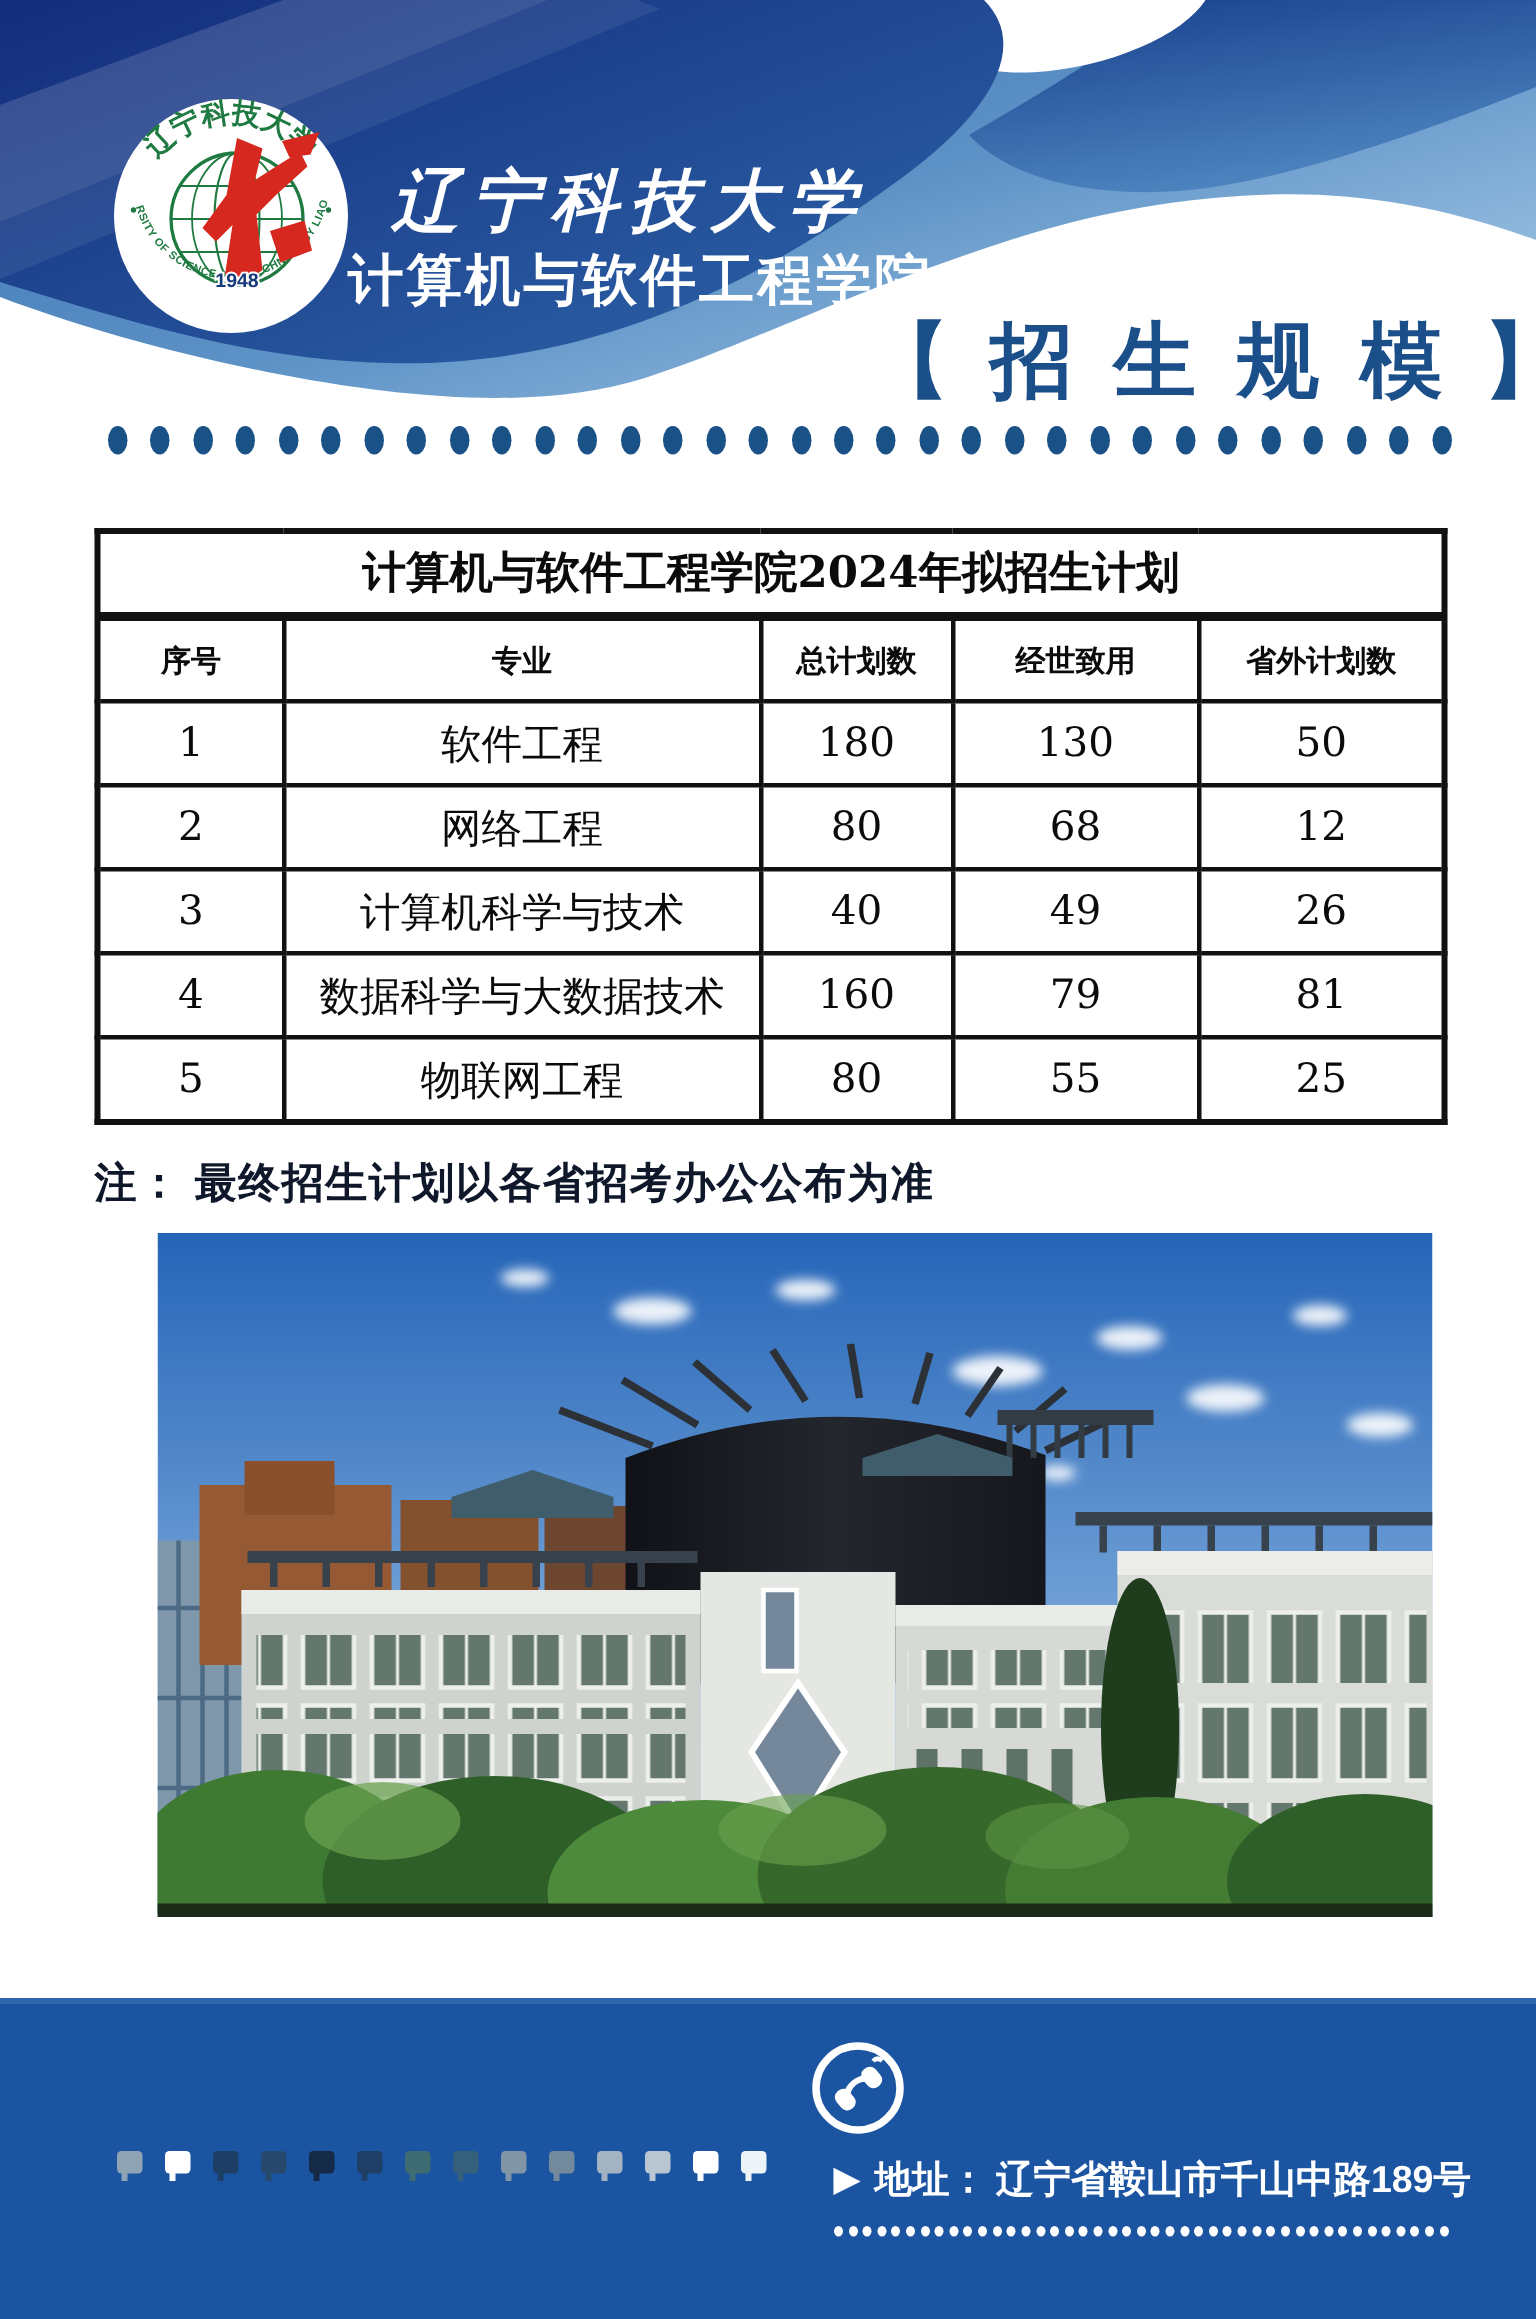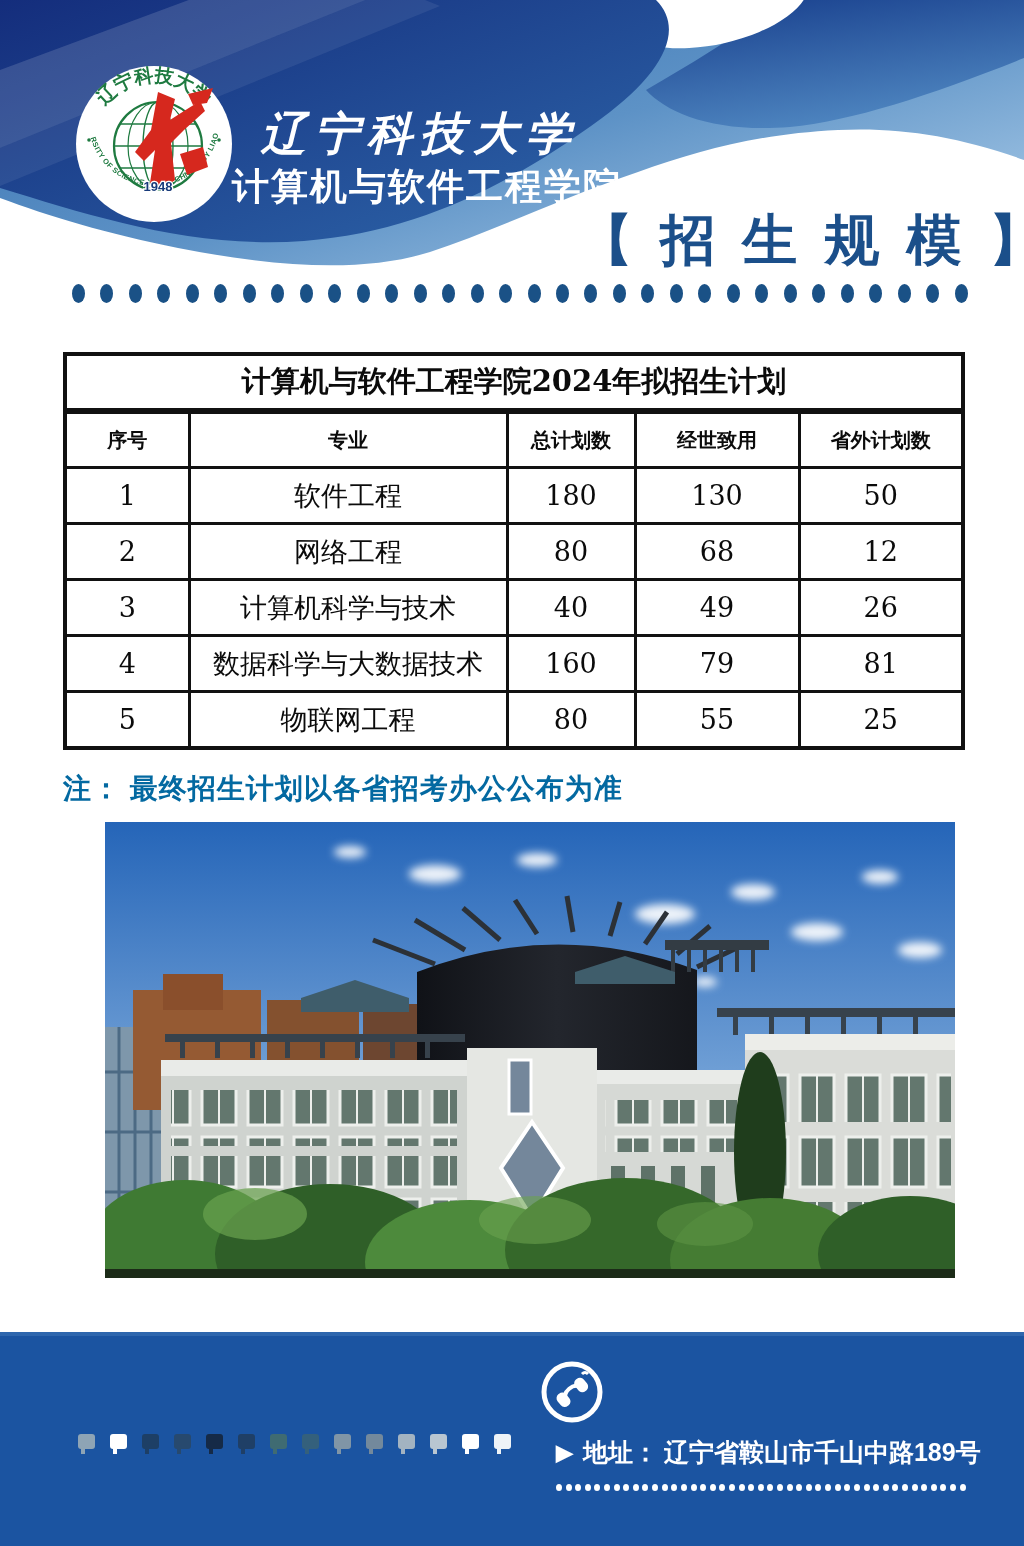--- a/index.html
+++ b/index.html
@@ -24,21 +24,21 @@
   .tbl-wrap{left:63px;top:352px;width:898px;}
   table.adm{border-collapse:collapse;width:898px;table-layout:fixed;
             font-family:"DejaVu Serif",serif;color:#0b0b0b;}
   table.adm td,table.adm th{border:3px solid var(--line);text-align:center;
             vertical-align:middle;padding:0;}
   table.adm{border:4px solid var(--line);}
   .t-title{height:52px;font-size:29px;font-weight:bold;border-bottom-width:6px !important;}
   .t-head th{height:52px;font-size:20px;font-weight:600;}
   .t-row td{height:53px;font-size:27px;}
   
-  .note{left:63px;top:770px;font-size:28px;font-weight:bold;color:#0369a1;
+  .note{left:63px;top:770px;font-size:28px;font-weight:bold;color:#0f172a;
         letter-spacing:1px;white-space:nowrap;}
   
   .photo{left:105px;top:822px;width:850px;height:456px;}
   
   .footer{left:0;top:1332px;width:1024px;height:214px;background:var(--footer-bg);
           border-top:4px solid #2e66ad;}
   .motto{position:absolute;left:74px;top:28px;color:#fff;font-weight:bold;
          font-size:36px;letter-spacing:5px;white-space:nowrap;}
   .bubbles{position:absolute;left:78px;top:98px;display:flex;gap:15px;}
   .bubbles .bubble{position:relative;width:17px;height:15px;border-radius:3px;display:block;}

